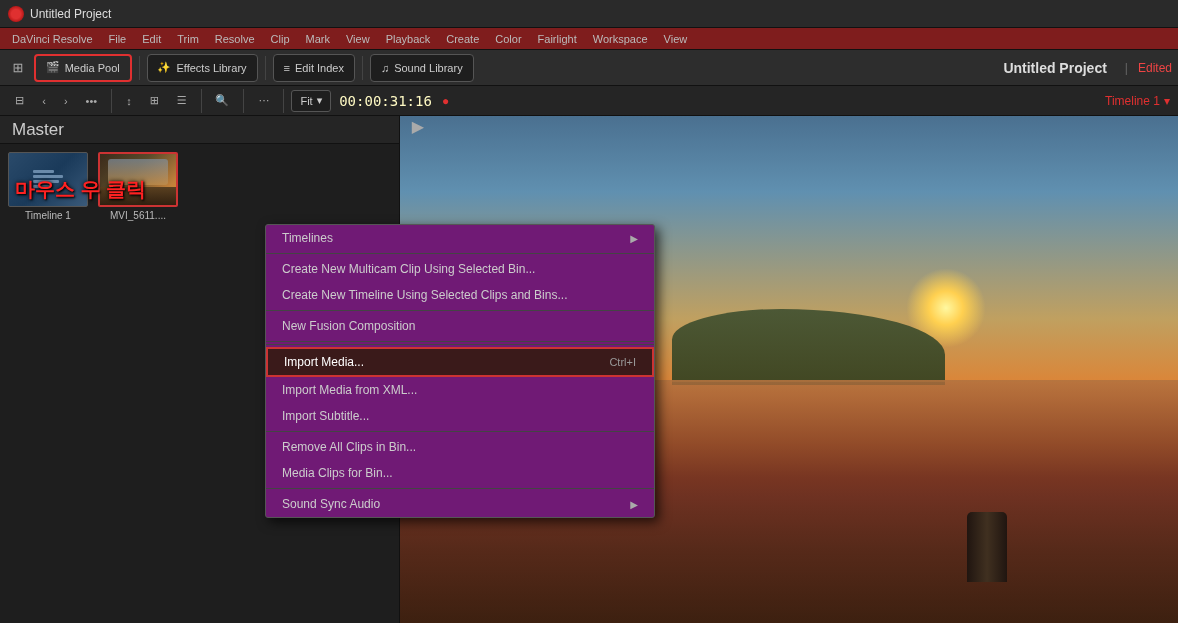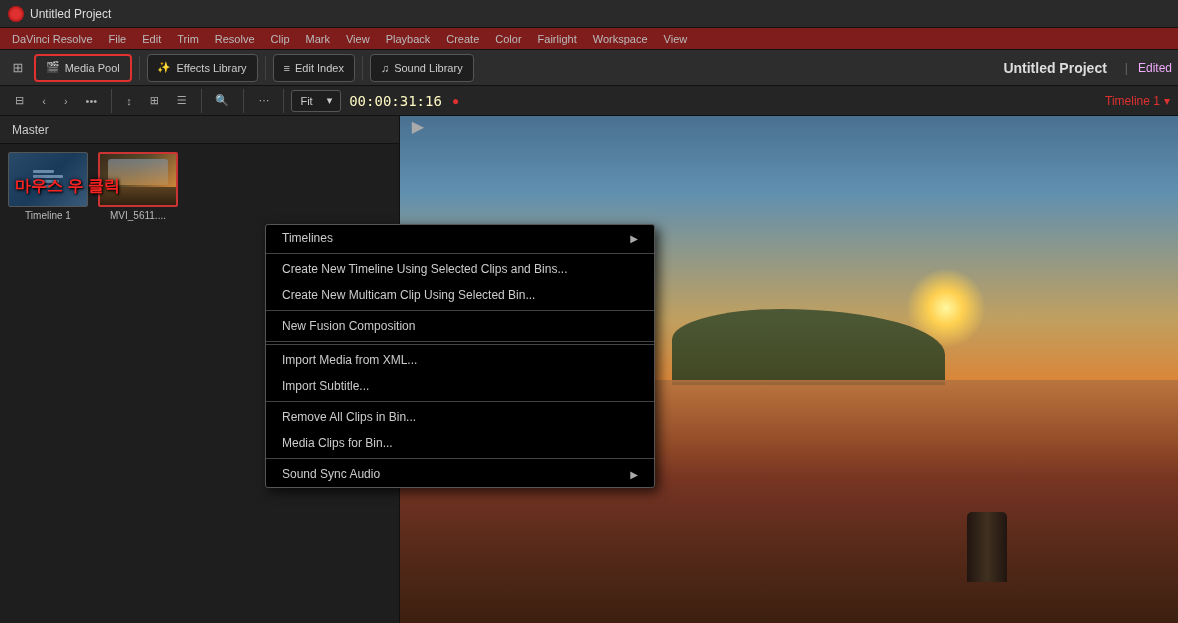--- a/index.html
+++ b/index.html
@@ -69,21 +69,21 @@
     }
     .toolbar-btn.active {
       border: 2px solid #e03030;
       background: #2a2a2a;
     }
     .toolbar-separator { width: 1px; height: 24px; background: #444; margin: 0 3px; }
     .toolbar-spacer { flex: 1; }
 
     
     .project-title { color: #ddd; font-size: 14px; font-weight: bold; margin-right: 8px; }
-    .project-edited { color: #f0abfc; font-size: 12px; }
+    .project-edited { color: #ef4444; font-size: 12px; }
 
     
     #secondary-toolbar {
       background: #252525;
       height: 30px;
       display: flex;
       align-items: center;
       padding: 0 8px;
       border-bottom: 1px solid #111;
       gap: 4px;
@@ -105,21 +105,21 @@
       height: 22px;
       padding: 0 8px;
       background: #1e1e1e;
       border: 1px solid #555;
       border-radius: 3px;
       color: #ccc;
       font-size: 11px;
       cursor: pointer;
       display: flex;
       align-items: center;
-      gap: 14px;
+      gap: 4px;
     }
     .timecode {
       color: #fef9c3;
       font-size: 14px;
       font-family: monospace;
       padding: 0 4px;
     }
     .timeline-label {
       color: #e03030;
       font-size: 12px;
@@ -144,21 +144,21 @@
       flex-direction: column;
     }
     #master-header {
       height: 28px;
       background: #252525;
       display: flex;
       align-items: center;
       padding: 0 12px;
       border-bottom: 1px solid #111;
       color: #ccc;
-      font-size: 12px;
+      font-size: 17px;
     }
 
     
     #media-items {
       flex: 1;
       padding: 8px;
       display: flex;
       gap: 10px;
       align-items: flex-start;
       position: relative;
@@ -210,35 +210,35 @@
       text-overflow: ellipsis;
       white-space: nowrap;
     }
 
     
     #annotation {
       position: absolute;
       left: 15px;
       top: 60px;
       color: #ff2222;
-      font-size: 16px;
+      font-size: 20px;
       font-weight: bold;
       font-family: 'Malgun Gothic', 'Apple SD Gothic Neo', sans-serif;
       text-shadow: 0 0 4px #000, 1px 1px 2px #000;
       pointer-events: none;
       z-index: 100;
     }
 
     
     #context-menu {
       position: absolute;
       left: 265px;
       top: 108px;
       width: 390px;
-      background: #000000;
+      background: #701a75;
       border: 1px solid #555;
       border-radius: 3px;
       box-shadow: 4px 4px 12px rgba(0,0,0,0.7);
       z-index: 200;
     }
     .ctx-item {
       padding: 6px 16px;
       color: #ccc;
       cursor: pointer;
       display: flex;
@@ -442,31 +442,35 @@
     </div>
   </div>
 
   <div id="context-menu">
     <div class="ctx-item">
       <span>Timelines</span>
       <span class="ctx-arrow">▶</span>
     </div>
     <div class="ctx-separator"></div>
     <div class="ctx-item">
+      <span>Create New Multicam Clip Using Selected Bin...</span>
+    </div>
+    <div class="ctx-item">
       <span>Create New Timeline Using Selected Clips and Bins...</span>
-    </div>
-    <div class="ctx-item">
-      <span>Create New Multicam Clip Using Selected Bin...</span>
     </div>
     <div class="ctx-separator"></div>
     <div class="ctx-item">
       <span>New Fusion Composition</span>
     </div>
     <div class="ctx-separator"></div>
     <div class="ctx-separator"></div>
+    <div class="ctx-item highlighted">
+      <span>Import Media...</span>
+      <span class="ctx-shortcut">Ctrl+I</span>
+    </div>
     <div class="ctx-item">
       <span>Import Media from XML...</span>
     </div>
     <div class="ctx-item">
       <span>Import Subtitle...</span>
     </div>
     <div class="ctx-separator"></div>
     <div class="ctx-item">
       <span>Remove All Clips in Bin...</span>
     </div>

